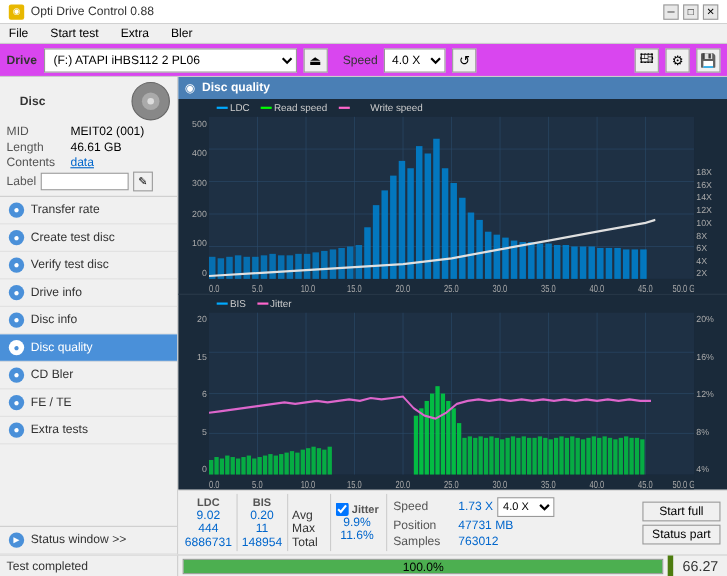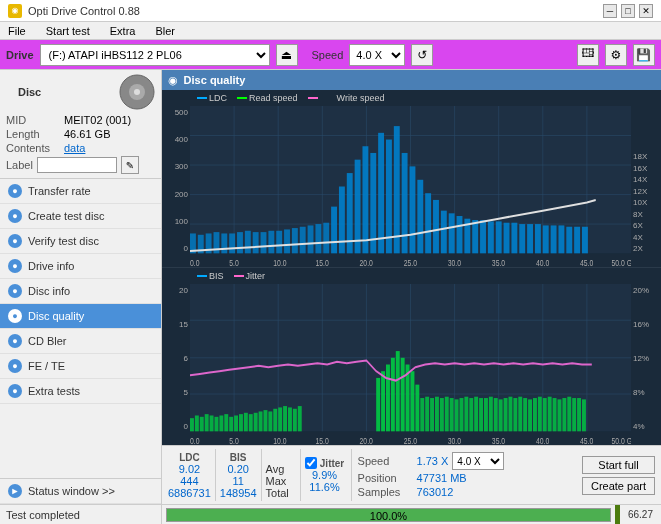--- a/index.html
+++ b/index.html
@@ -68,21 +68,21 @@
     .stats-area { background: #f0f0f0; border-top: 1px solid #ccc; padding: 3px 6px; }
     .start-btn { height: 18px; border: 1px solid #999; background: #f0f0f0; font-size: 11px; cursor: pointer; padding: 0 8px; white-space: nowrap; }
 
     
     .statusbar { height: 20px; background: #f0f0f0; border-top: 1px solid #ccc; display: flex; align-items: center; gap: 0; }
     .status-text { font-size: 11px; color: #333; padding: 0 6px; width: 162px; border-right: 1px solid #ccc; height: 100%; display: flex; align-items: center; }
     .progress-container { flex: 1; height: 100%; display: flex; align-items: center; padding: 2px 4px; position: relative; }
     .progress-bar-bg { width: 100%; height: 14px; background: #fff; border: 1px solid #999; position: relative; }
     .progress-bar-fill { height: 100%; background: #4caf50; position: absolute; left: 0; top: 0; }
     .progress-text { position: absolute; width: 100%; text-align: center; font-size: 11px; color: #000; line-height: 14px; }
-    .speed-final { font-size: 10px; color: #333; padding: 0 8px; border-left: 5px solid #4d7c0f; height: 100%; display: flex; align-items: center; }
+    .speed-final { font-size: 13px; color: #333; padding: 0 8px; border-left: 5px solid #4d7c0f; height: 100%; display: flex; align-items: center; }
 
     
     .chart-divider { height: 1px; background: #2a3a4a; }
   </style>
 </head>
 <body>
 
 <div class="titlebar">
   <div class="titlebar-left">
     <div class="titlebar-icon">◉</div>
@@ -525,21 +525,21 @@
             <span style="color:#0066cc;">47731 MB</span>
           </div>
           <div style="display:flex;align-items:center;gap:4px;">
             <span style="color:#555;width:55px;">Samples</span>
             <span style="color:#0066cc;">763012</span>
           </div>
         </div>
 
         <div style="margin-left:auto;display:flex;flex-direction:column;gap:3px;">
           <button class="start-btn">Start full</button>
-          <button class="start-btn">Create part</button>
+          <button class="start-btn">Status part</button>
         </div>
       </div>
     </div>
 
   </div>
 </div>
 
 <div class="statusbar">
   <div class="status-text">Test completed</div>
   <div class="progress-container">

